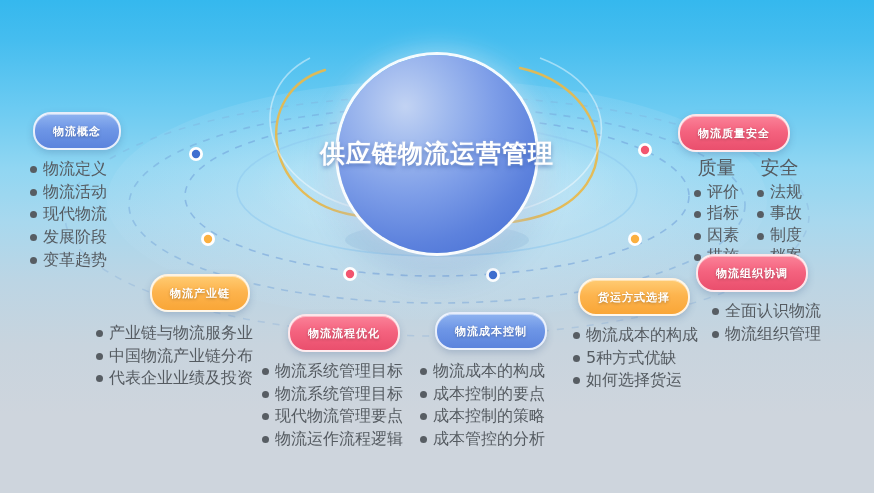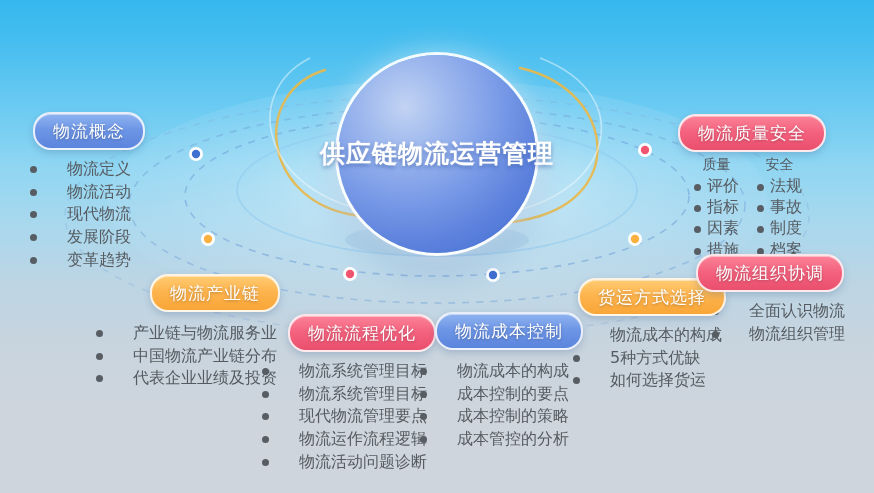--- a/index.html
+++ b/index.html
@@ -68,22 +68,22 @@
   
   .pill {
     position: absolute;
     display: inline-flex;
     align-items: center;
     justify-content: center;
     height: 34px;
     padding: 0 18px;
     border-radius: 18px;
     color: #ffffff;
-    font-size: 17px;
-    font-weight: normal;
+    font-size: 11px;
+    font-weight: bold;
     letter-spacing: 1px;
     white-space: nowrap;
     z-index: 8;
     text-shadow: 0 1px 3px rgba(0,0,0,0.28);
     box-shadow: 0 3px 7px rgba(60,90,140,0.25), inset 0 1px 0 rgba(255,255,255,0.45);
   }
   .pill.blue {
     background: linear-gradient(to bottom, #8fb3f0 0%, #6e96e6 45%, #5b84dd 100%);
     border: 2px solid rgba(255,255,255,0.85);
   }
@@ -101,41 +101,40 @@
     position: absolute;
     z-index: 7;
     color: #555b61;
     font-size: 16px;
     line-height: 1.42;
     white-space: nowrap;
   }
   .blocklist .row {
     display: flex;
     align-items: center;
-    gap: 24px;
   }
   .dot {
     display: inline-block;
     width: 7px;
     height: 7px;
     border-radius: 50%;
     background: #575d63;
     margin-right: 6px;
     flex: 0 0 auto;
   }
   .subgroup-wrap {
     position: absolute;
     z-index: 7;
     display: flex;
     gap: 18px;
   }
   .subgroup { display: flex; flex-direction: column; }
   .subgroup-title {
     color: #555b61;
-    font-size: 14px;
+    font-size: 19px;
     text-align: center;
     line-height: 1.25;
     margin-bottom: 1px;
   }
   .subgroup .row { font-size: 16px; line-height: 1.34; color: #555b61; }
 </style>
 </head>
 <body>
 
 <div id="stage">
@@ -255,24 +254,20 @@
         <span class="dot"></span>
         <span>物流系统管理目标</span>
       </div>
     <div class="row">
         <span class="dot"></span>
         <span>现代物流管理要点</span>
       </div>
     <div class="row">
         <span class="dot"></span>
         <span>物流运作流程逻辑</span>
-      </div>
-    <div class="row">
-        <span class="dot"></span>
-        <span>物流活动问题诊断</span>
       </div>
   </div>
 
   <div class="pill blue" style="left:435px; top:312px;">物流成本控制</div>
   <div class="blocklist" style="left:420px; top:360px;">
     <div class="row">
         <span class="dot"></span>
         <span>物流成本的构成</span>
       </div>
     <div class="row">

